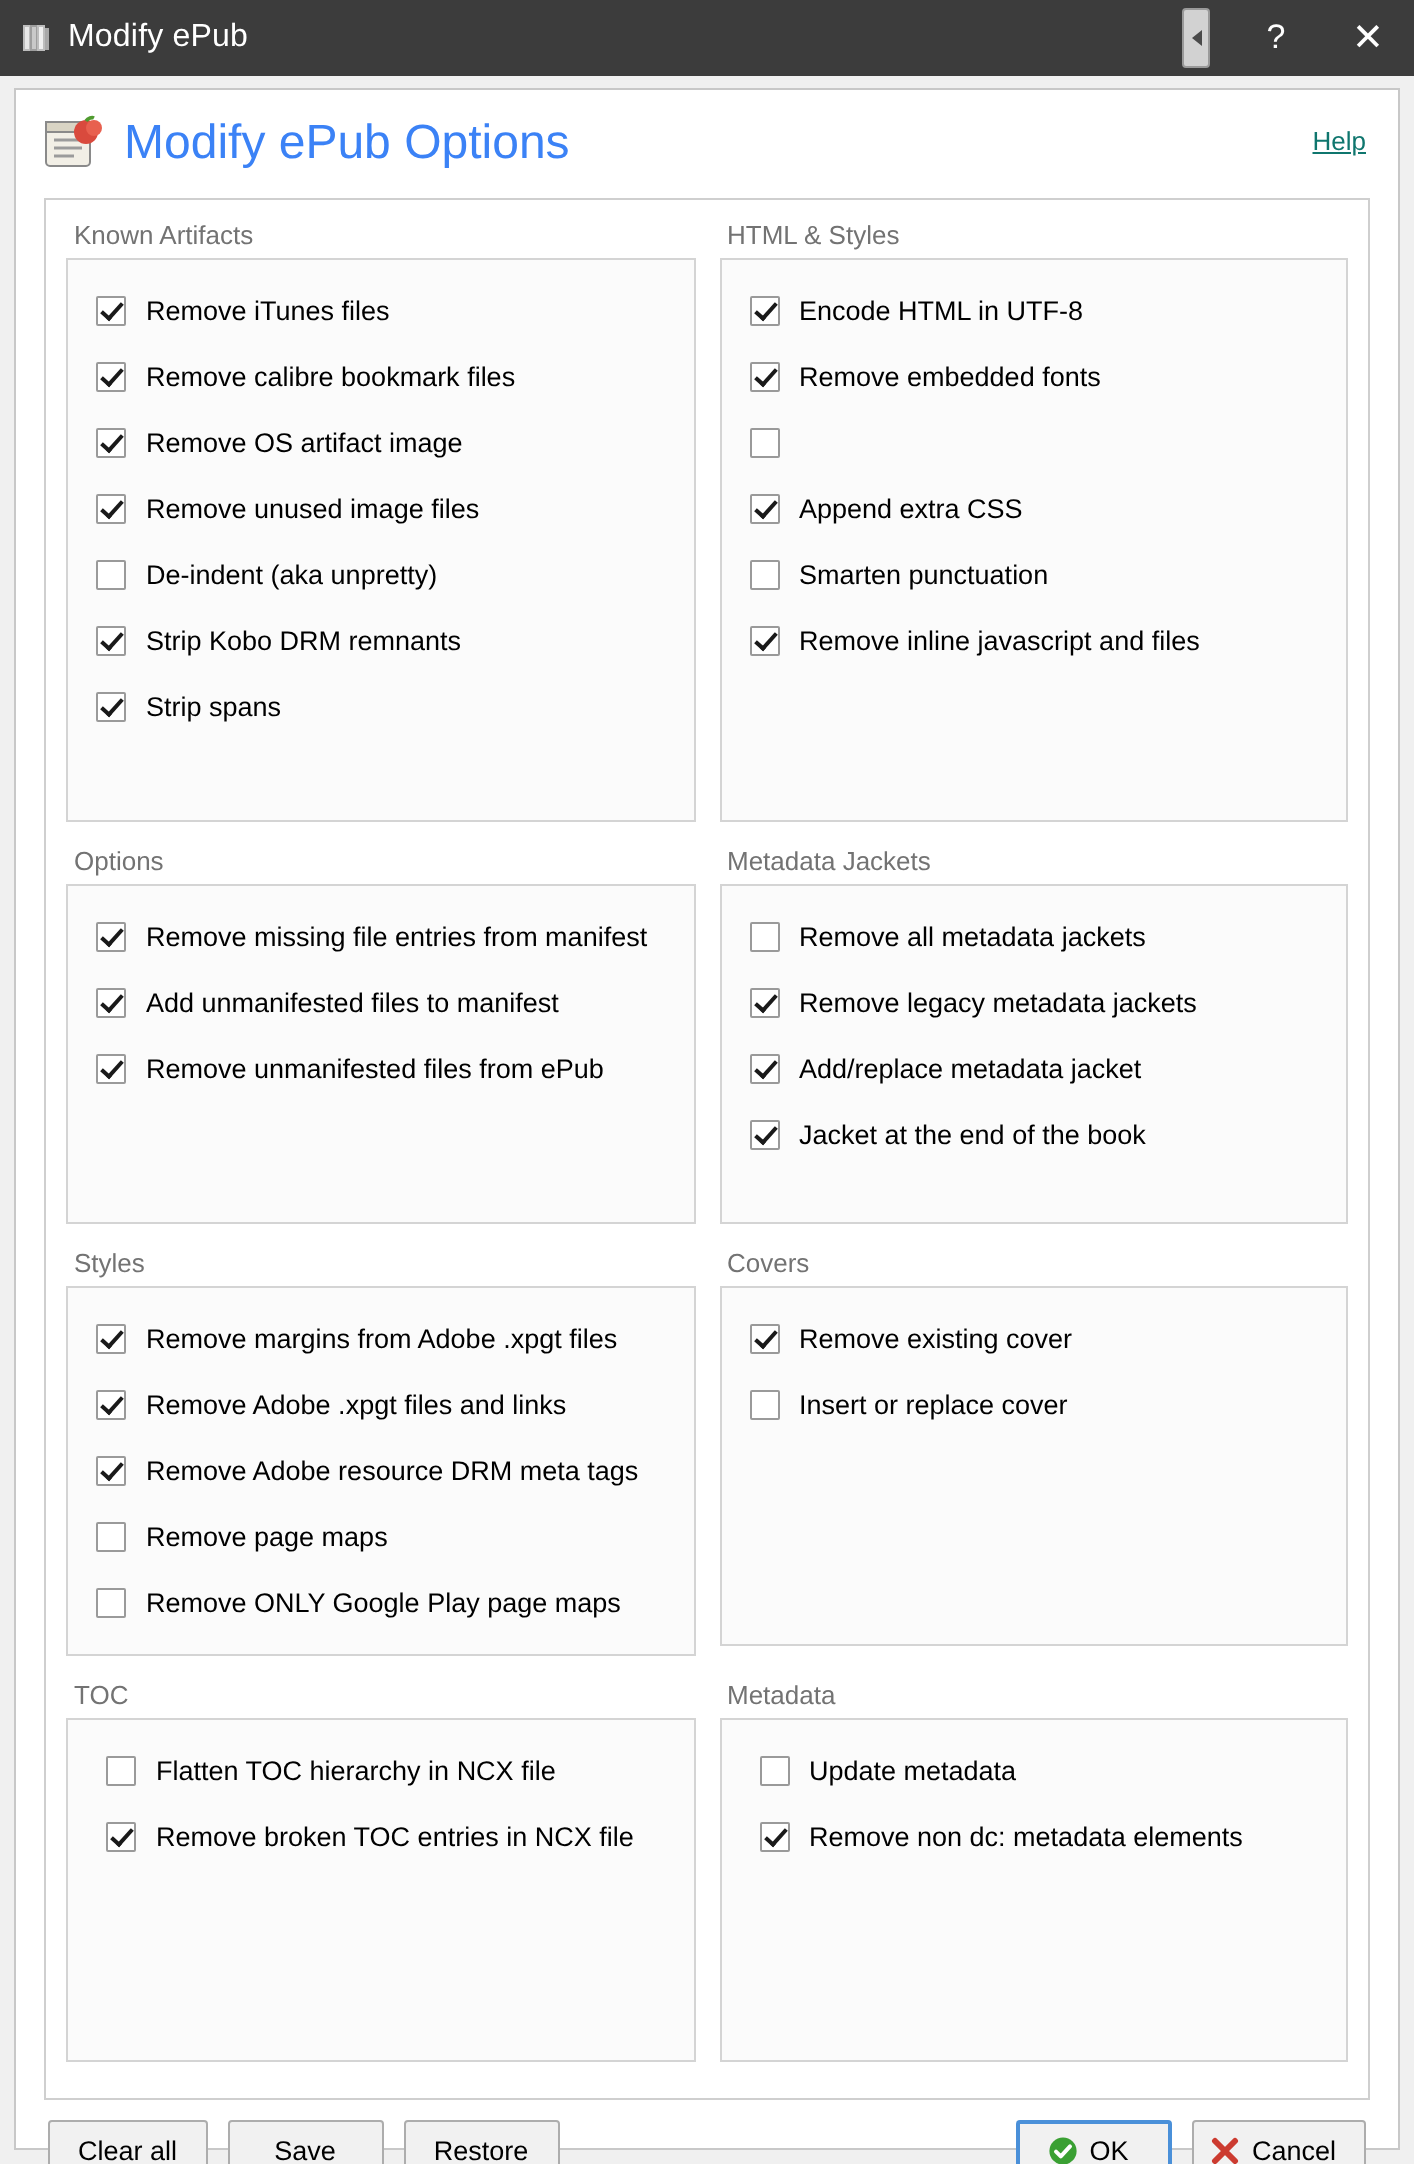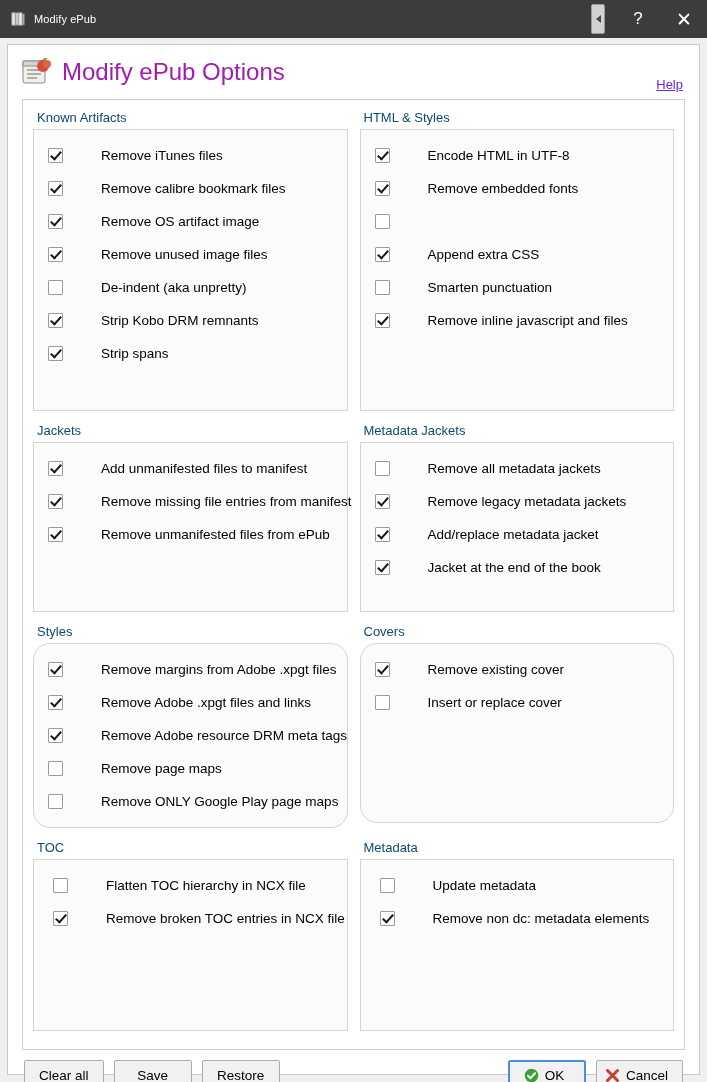--- a/index.html
+++ b/index.html
@@ -25,21 +25,21 @@
     position: relative;
   }
   .titlebar .tb-icon {
     margin-left: 10px;
     margin-right: 8px;
     width: 16px; height: 16px;
     display: flex; align-items: center; justify-content: center;
   }
   .tb-icon svg { display:block; }
   .titlebar .tb-title {
-    font-size: 11px;
+    font-size: 16px;
     color: #ffffff;
     letter-spacing: .1px;
   }
   .tb-spacer { flex: 1; }
   .tb-btn {
     width: 46px; height: 38px;
     display: flex; align-items: center; justify-content: center;
     color: #ffffff;
     font-size: 17px;
     font-weight: 400;
@@ -87,27 +87,27 @@
     position: relative;
   }
   .header-icon {
     width: 30px; height: 30px;
     margin-right: 10px;
     flex: none;
   }
   .header-title {
     font-size: 24px;
     font-weight: 400;
-    color: #a21caf;
+    color: #3b82f6;
   }
   .help-link {
     position: absolute;
     right: 2px;
-    top: 20px;
-    color: #6d28d9;
+    top: 6px;
+    color: #0f766e;
     text-decoration: underline;
     font-size: 13px;
     cursor: pointer;
   }
 
   
   .grid {
     flex: 1;
     display: grid;
     grid-template-columns: 1fr 1fr;
@@ -121,30 +121,30 @@
 
   fieldset.group {
     border: none;
     margin: 0;
     padding: 0 0 10px 0;
     min-width: 0;
   }
   fieldset.group legend {
     padding: 0 0 4px 4px;
     font-size: 13px;
-    color: #0c4a6e;
+    color: #737373;
   }
   .group-body {
     border: 1px solid #d4d4d4;
     background: #fbfbfb;
     padding: 9px 10px 9px 14px;
   }
   .group-body.tall-1 { min-height: 282px; }
   .group-body.tall-2 { min-height: 170px; }
-  .group-body.tall-3 { min-height: 180px; border-radius: 17px; }
+  .group-body.tall-3 { min-height: 180px; }
   .group-body.tall-4 { min-height: 172px; padding-left: 19px; }
 
   
   .cb-row {
     display: flex;
     align-items: center;
     height: 33px;
   }
   .cb {
     width: 15px; height: 15px;
@@ -161,21 +161,20 @@
     left: 4px; top: 0px;
     width: 4px; height: 9px;
     border: solid #1a1a1a;
     border-width: 0 2px 2px 0;
     transform: rotate(42deg);
   }
   .cb-label {
     font-size: 13.5px;
     color: #000;
     white-space: nowrap;
-    margin-left: 28px;
   }
 
   
   .footer {
     display: flex;
     align-items: center;
     padding: 10px 2px 2px 2px;
   }
   .btn {
     height: 30px;
@@ -303,29 +302,29 @@
             <span class="cb-label">Smarten punctuation</span>
           </div>
           <div class="cb-row">
             <span class="cb checked"></span>
             <span class="cb-label">Remove inline javascript and files</span>
           </div>
         </div>
       </fieldset>
 
       <fieldset class="group">
-        <legend>Jackets</legend>
+        <legend>Options</legend>
         <div class="group-body tall-2">
           <div class="cb-row">
             <span class="cb checked"></span>
+            <span class="cb-label">Remove missing file entries from manifest</span>
+          </div>
+          <div class="cb-row">
+            <span class="cb checked"></span>
             <span class="cb-label">Add unmanifested files to manifest</span>
-          </div>
-          <div class="cb-row">
-            <span class="cb checked"></span>
-            <span class="cb-label">Remove missing file entries from manifest</span>
           </div>
           <div class="cb-row">
             <span class="cb checked"></span>
             <span class="cb-label">Remove unmanifested files from ePub</span>
           </div>
         </div>
       </fieldset>
 
       <fieldset class="group">
         <legend>Metadata Jackets</legend>

